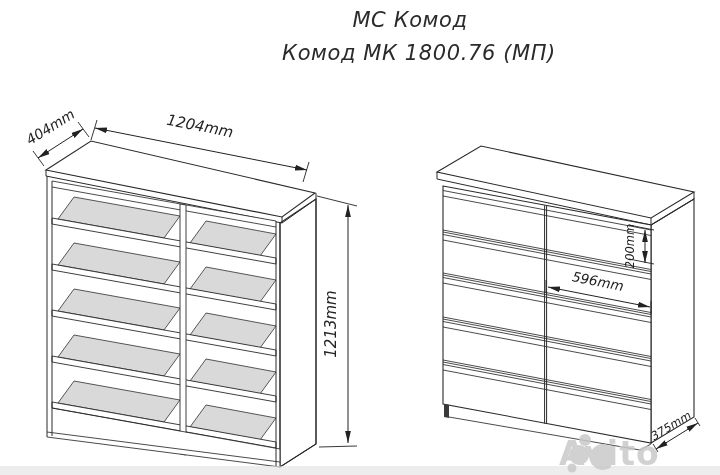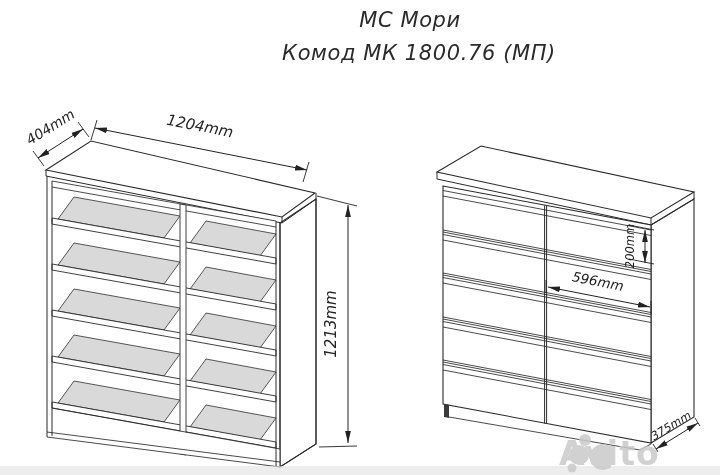--- a/index.html
+++ b/index.html
@@ -23,21 +23,21 @@
   .watermark{position:absolute;left:559px;top:432px;display:flex;align-items:center;
              gap:5px;opacity:.85;}
   .wm-text{font-size:33px;font-weight:600;letter-spacing:1px;color:#c9c9c9;
            font-family:"DejaVu Sans",sans-serif;line-height:44px;}
 </style>
 </head>
 <body>
 
 <div class="stage">
 
-  <div class="title-line t1">МС Мори</div>
+  <div class="title-line t1">МС Комод</div>
   <div class="title-line t2">Комод МК 1800.76 (МП)</div>
 
   <svg width="720" height="475" viewBox="0 0 720 475">
     <defs>
       <marker id="arr" viewBox="0 0 10 10" refX="10" refY="5" markerWidth="12" markerHeight="12" orient="auto-start-reverse">
         <path d="M0,2.6 L10,5 L0,7.4 Z" fill="#222"></path>
       </marker>
     </defs>
 
     <g>

